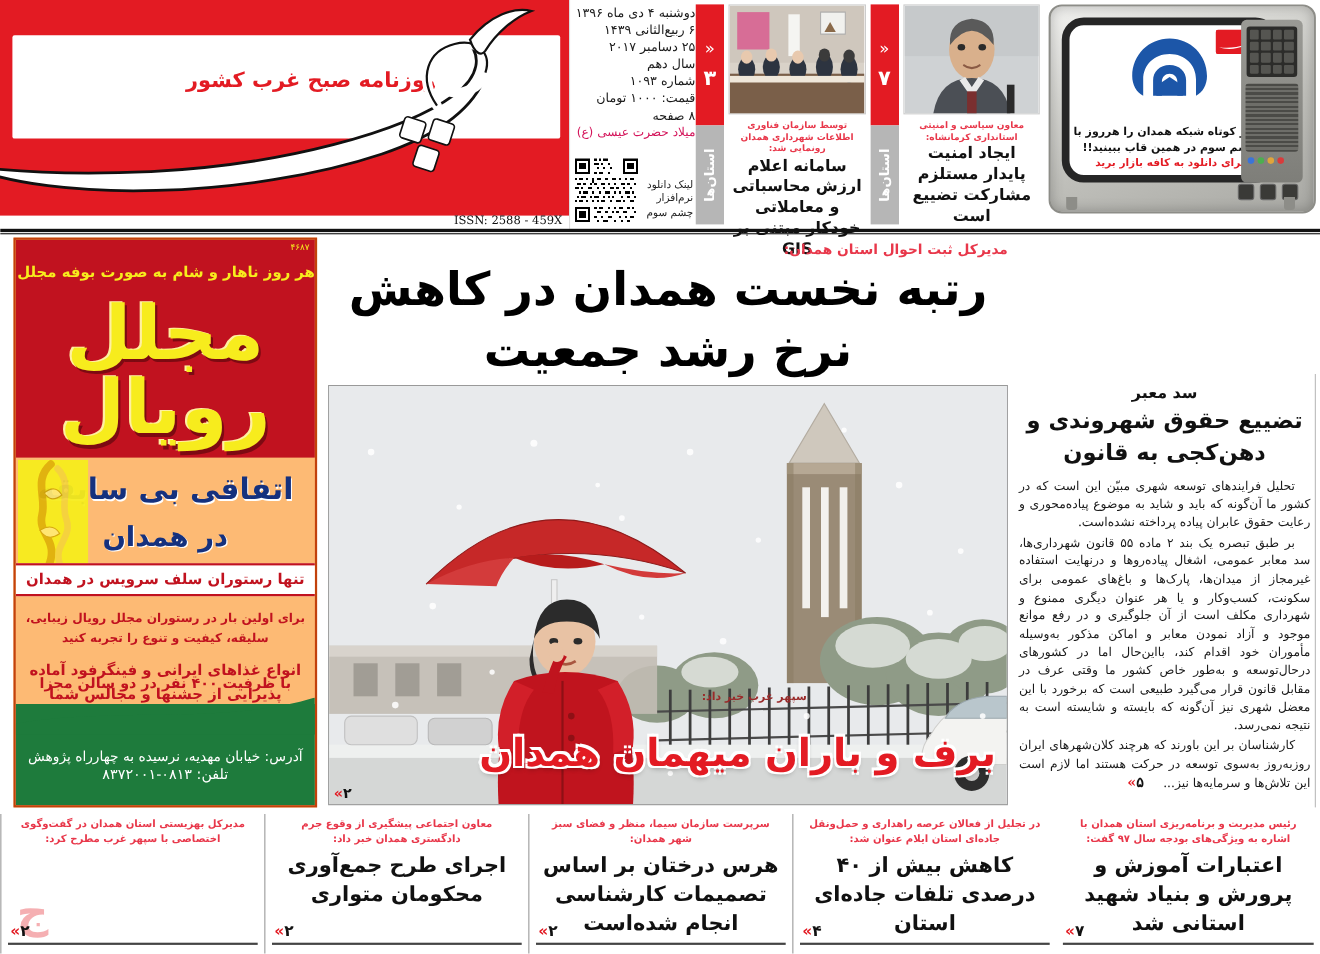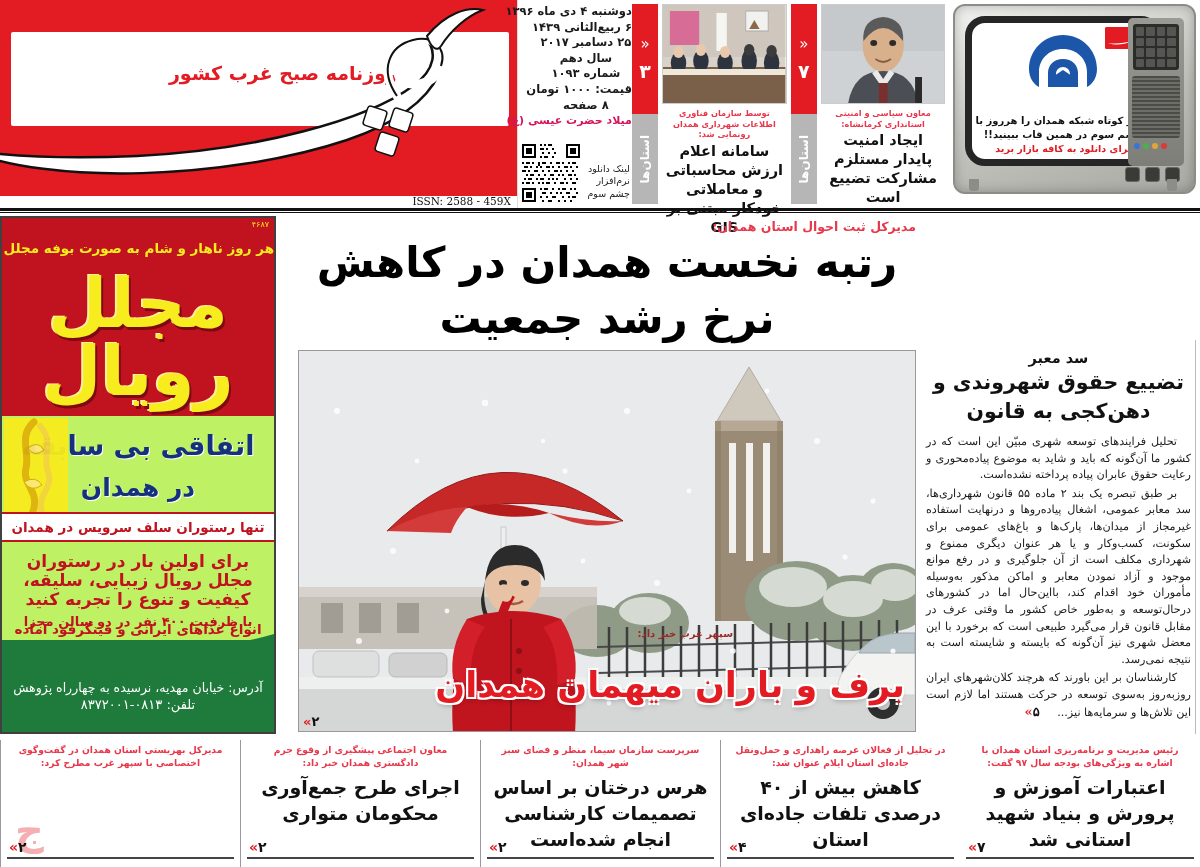--- a/index.html
+++ b/index.html
@@ -22,21 +22,21 @@
   .mast-url { position: absolute; right: 22px; top: 36px; width: 430px; text-align: center;
     color: #ffffff; font-size: 13px; letter-spacing: 5px; font-weight: bold; direction: ltr; }
   .mast-sub { position: absolute; right: 120px; top: 62px; color: #e31b23; font-size: 19px; font-weight: bold; }
   .mast-logo-wrap { position: absolute; right: 0px; top: 0px; width: 590px; height: 196px; pointer-events: none; }
   .mast-issn { position: absolute; right: 6px; bottom: 1px; font-size: 10.5px; color: #111;
     font-family: "DejaVu Serif", "Liberation Serif", serif; direction: ltr; }
 
   
   .infoblk { width: 115px; height: 208px; position: relative; background: #fff; padding-top: 4px;
     border-left: 1px solid #ddd; }
-  .infoblk .line { text-align: center; padding-left: 22px; font-size: 11.5px; color: #1a1a1a; line-height: 15.6px; white-space: nowrap; font-weight: bold; }
+  .infoblk .line { text-align: right; padding-left: 22px; font-size: 11.5px; color: #1a1a1a; line-height: 15.6px; white-space: nowrap; }
   .infoblk .line.red { color: #d4145a; font-size: 11px; }
   .qrbox { position: absolute; left: 4px; bottom: 6px; width: 58px; height: 58px; }
   .qrcap { position: absolute; left: 66px; bottom: 8px; width: 46px; text-align: right; font-size: 9.5px; line-height: 12.4px; color: #222; }
 
   
   .teaser { width: 150px; height: 208px; position: relative; background: #fff; padding: 4px 4px 0 4px; }
   .tz-photo { width: 100%; height: 100px; object-fit: cover; border: 1px solid #ccc; position: relative; overflow: hidden; }
   .tz-kick { font-size: 8.2px; color: #e8374a; line-height: 10.5px; text-align: center; padding: 4px 2px 2px; font-weight: bold; }
   .tz-title { font-size: 14.5px; font-weight: bold; color: #111; line-height: 19px; text-align: center; padding: 0 2px; }
   .pagetab { width: 30px; height: 208px; display: flex; flex-direction: column; padding: 4px 0 4px 0; }
@@ -70,37 +70,37 @@
   .tv-dots i { width: 6px; height: 6px; border-radius: 50%; }
   .tv-feet { position: absolute; left: 14px; bottom: 1px; width: 208px; height: 14px; }
   .tv-foot { position: absolute; bottom: 0; width: 10px; height: 12px; background: #8d8d88; border-radius: 0 0 3px 3px; }
   .tv-ctrls { position: absolute; right: 14px; bottom: 10px; display: flex; gap: 5px; }
   .tv-ctrls i { width: 15px; height: 15px; background: #3a3a37; border-radius: 3px; border: 1px solid #666; }
 
   .rule-thick { position: absolute; left: 0; top: 208px; width: 1200px; height: 3px; background: #111; }
   .rule-thin { position: absolute; left: 0; top: 212px; width: 1200px; height: 1px; background: #111; }
 
   
-  .yellowad { position: absolute; left: 0; top: 216px; width: 276px; height: 518px;
-    background: #bef264; border: 2px solid #404040; overflow: hidden; }
+  .yellowad { position: absolute; left: 12px; top: 216px; width: 276px; height: 518px;
+    background: #fdba74; border: 2px solid #c2410c; overflow: hidden; }
   .ya-red { position: relative; width: 100%; height: 198px; background: #c1121f; }
   .ya-code { position: absolute; right: 5px; top: 2px; font-size: 8px; color: #f7ec1d; }
   .ya-topline { position: absolute; right: 0; left: 0; top: 22px; text-align: right; color: #f7ec1d;
     font-size: 13.5px; font-weight: bold; }
   .ya-brand { position: absolute; left: 0; right: 0; top: 52px; text-align: center; color: #f7ec1d;
     font-size: 68px; font-weight: bold; line-height: 1; text-shadow: 2px 3px 0 #7d0a12, -2px -1px 0 #fff0a0; letter-spacing: -2px; }
   .ya-sub1 { text-align: center; color: #15317e; font-size: 27px; font-weight: bold; margin-top: 14px;
     text-shadow: 1px 1px 0 #fff; }
   .ya-sub2 { text-align: center; color: #15317e; font-size: 25px; font-weight: bold; margin-top: 12px;
     text-shadow: 1px 1px 0 #fff; }
   .ya-ribbon { position: absolute; left: 2px; top: 200px; width: 64px; height: 118px; opacity: .95; }
   .ya-white { position: relative; background: #fff; margin-top: 10px; padding: 5px 4px; text-align: center;
     color: #c1121f; font-size: 13.5px; font-weight: bold; border-top: 2px solid #c1121f; border-bottom: 2px solid #c1121f; }
   .ya-mid { padding: 10px 6px 4px; text-align: center; }
-  .ya-mid .m1 { color: #c1121f; font-size: 17px; font-weight: bold; line-height: 19px; }
+  .ya-mid .m1 { color: #c1121f; font-size: 11px; font-weight: bold; line-height: 19px; }
   .ya-mid .m2 { color: #c1121f; font-size: 13.5px; font-weight: bold; line-height: 21px; margin-top: 10px; }
   .ya-green { position: absolute; left: 0; bottom: 0; width: 100%; height: 92px; background: #1e7b3c;
     color: #fff; text-align: center; }
   .ya-green .cap { position: absolute; left: 0; right: 0; top: -26px; color: #c1121f; font-size: 13px; font-weight: bold; }
   .ya-green .addr { font-size: 12.5px; padding-top: 38px; line-height: 19px; }
   .ya-green .tel { font-size: 13px; direction: ltr; }
   .ya-greencurve { position: absolute; left: 0; bottom: 64px; width: 100%; height: 34px; }
 
   
   .headzone { position: absolute; right: 284px; top: 216px; width: 618px; height: 128px; }

